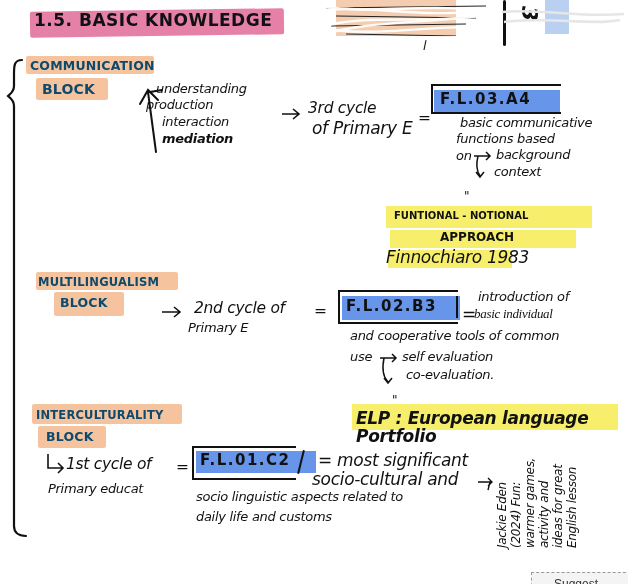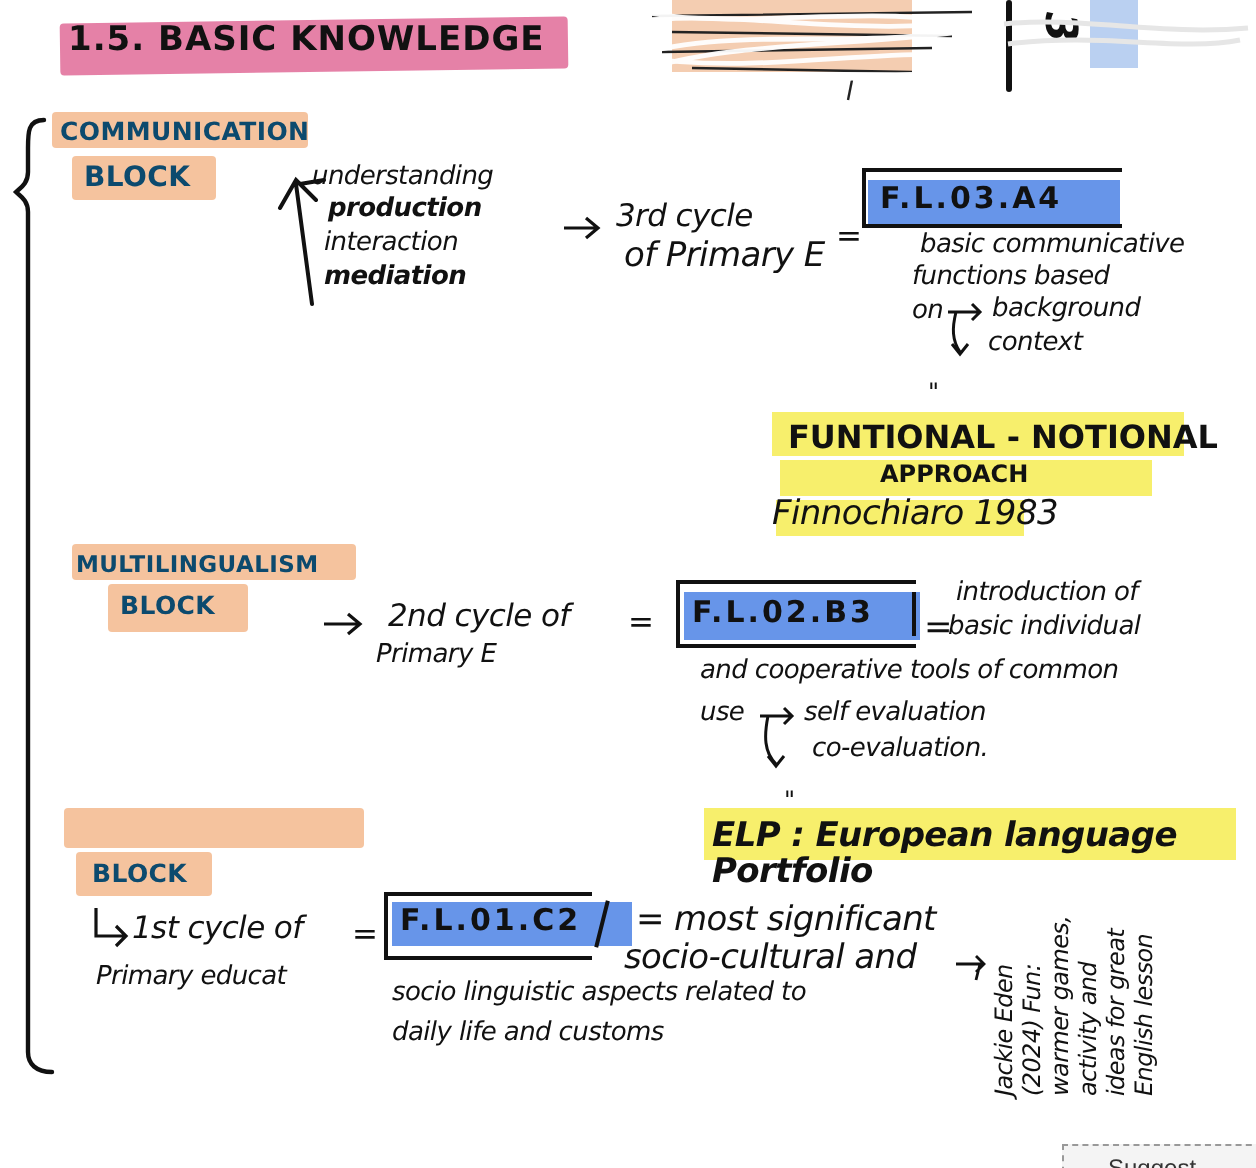--- a/index.html
+++ b/index.html
@@ -105,21 +105,21 @@
 
   <div class="abs block-hl" style="left:26px;top:56px;width:128px;height:18px;"></div>
   <div class="abs block-hl" style="left:36px;top:78px;width:72px;height:22px;"></div>
   <div class="abs hand caps block-text" style="left:30px;top:59px;">COMMUNICATION</div>
   <div class="abs hand caps block-text" style="left:42px;top:82px;font-size:14px;">BLOCK</div>
 
   <svg class="abs" style="left:136px;top:84px;width:30px;height:72px" viewBox="0 0 30 72">
     <path d="M20 68 L12 8 M4 20 L12 6 L22 16 M14 8 L26 6" fill="none" stroke="#111" stroke-width="2" stroke-linecap="round"></path>
   </svg>
   <div class="abs hand t13" style="left:156px;top:82px;">understanding</div>
-  <div class="abs hand t13" style="left:164px;top:98px;font-weight:700;">production</div>
+  <div class="abs hand t13" style="left:146px;top:98px;font-weight:400;">production</div>
   <div class="abs hand t13" style="left:162px;top:115px;">interaction</div>
   <div class="abs hand t13" style="left:162px;top:132px;font-weight:600;">mediation</div>
 
   <svg class="abs" style="left:280px;top:108px;width:22px;height:12px" viewBox="0 0 22 12">
     <path d="M2 6 L19 6 M13 1 L19 6 L13 11" fill="none" stroke="#111" stroke-width="1.6"></path>
   </svg>
   <div class="abs hand t15" style="left:308px;top:100px;">3rd cycle</div>
   <div class="abs hand t14" style="left:312px;top:120px;">of Primary E</div>
   <div class="abs hand t15" style="left:418px;top:110px;">=</div>
 
@@ -133,21 +133,21 @@
   <svg class="abs" style="left:472px;top:150px;width:22px;height:30px" viewBox="0 0 22 30">
     <path d="M2 6 L18 6 M14 2 L18 6 L14 10 M6 6 C4 14 4 20 8 26 M4 22 L8 27 L12 22" fill="none" stroke="#111" stroke-width="1.5"></path>
   </svg>
   <div class="abs hand t13" style="left:496px;top:148px;">background</div>
   <div class="abs hand t13" style="left:494px;top:165px;text-align:right;">context</div>
 
   <div class="abs hand" style="left:464px;top:190px;font-size:12px;">"</div>
   <div class="abs hl-yellow" style="left:386px;top:206px;width:206px;height:22px;"></div>
   <div class="abs hl-yellow" style="left:390px;top:230px;width:186px;height:18px;"></div>
   <div class="abs hl-yellow" style="left:388px;top:250px;width:124px;height:18px;"></div>
-  <div class="abs hand caps" style="left:394px;top:211px;font-size:16px;">FUNTIONAL - NOTIONAL</div>
+  <div class="abs hand caps" style="left:394px;top:211px;font-size:10px;">FUNTIONAL - NOTIONAL</div>
   <div class="abs hand caps" style="left:440px;top:231px;font-size:12px;">APPROACH</div>
   <div class="abs hand t14" style="left:386px;top:249px;">Finnochiaro 1983</div>
 
   <div class="abs block-hl" style="left:36px;top:272px;width:142px;height:18px;"></div>
   <div class="abs block-hl" style="left:54px;top:292px;width:70px;height:24px;"></div>
   <div class="abs hand caps block-text" style="left:38px;top:276px;font-size:11.5px;">MULTILINGUALISM</div>
   <div class="abs hand caps block-text" style="left:60px;top:296px;">BLOCK</div>
 
   <svg class="abs" style="left:160px;top:306px;width:24px;height:12px" viewBox="0 0 24 12">
     <path d="M2 6 L20 6 M14 1 L20 6 L14 11" fill="none" stroke="#111" stroke-width="1.6"></path>
@@ -156,35 +156,36 @@
   <div class="abs hand t13" style="left:188px;top:321px;">Primary E</div>
   <div class="abs hand t15" style="left:314px;top:303px;">=</div>
 
   <div class="abs hl-blue" style="left:342px;top:296px;width:118px;height:24px;"></div>
   <div class="abs code-box" style="left:338px;top:290px;width:120px;height:34px;"></div>
   <div class="abs" style="left:456px;top:296px;width:2px;height:22px;background:#111;"></div>
   <div class="abs hand code-text" style="left:346px;top:299px;">F.L.02.B3</div>
   <div class="abs hand t14" style="left:462px;top:306px;font-style:normal;">=</div>
 
   <div class="abs hand t13" style="left:478px;top:290px;">introduction of</div>
-  <div class="abs hand t13" style="left:474px;top:307px;">basic individual</div>
+  <div class="abs hand t13" style="left:474px;top:307px;font-family:Liberation Serif, serif;">basic individual</div>
   <div class="abs hand t13" style="left:350px;top:329px;">and cooperative tools of common</div>
   <div class="abs hand t13" style="left:350px;top:350px;">use</div>
   <svg class="abs" style="left:378px;top:352px;width:22px;height:34px" viewBox="0 0 22 34">
     <path d="M2 6 L18 6 M14 2 L18 6 L14 10 M6 6 C4 16 4 24 10 30 M6 26 L10 31 L14 26" fill="none" stroke="#111" stroke-width="1.5"></path>
   </svg>
   <div class="abs hand t13" style="left:402px;top:350px;">self evaluation</div>
   <div class="abs hand t13" style="left:406px;top:368px;">co-evaluation.</div>
 
   <div class="abs hand" style="left:392px;top:394px;font-size:12px;">"</div>
   <div class="abs hl-yellow" style="left:352px;top:404px;width:266px;height:26px;"></div>
   <div class="abs hand t14" style="left:356px;top:410px;font-weight:600;">ELP : European language Portfolio</div>
 
   <div class="abs block-hl" style="left:32px;top:404px;width:150px;height:20px;"></div>
   <div class="abs block-hl" style="left:38px;top:426px;width:68px;height:22px;"></div>
+  <div class="abs hand caps block-text" style="left:36px;top:409px;font-size:11.5px;">INTERCULTURALITY</div>
   <div class="abs hand caps block-text" style="left:46px;top:430px;">BLOCK</div>
 
   <svg class="abs" style="left:44px;top:452px;width:22px;height:22px" viewBox="0 0 22 22">
     <path d="M4 2 L4 16 L19 16 M14 11 L19 16 L14 21" fill="none" stroke="#111" stroke-width="1.6"></path>
   </svg>
   <div class="abs hand t15" style="left:66px;top:456px;">1st cycle of</div>
   <div class="abs hand t13" style="left:48px;top:482px;">Primary educat</div>
   <div class="abs hand t15" style="left:176px;top:459px;">=</div>
 
   <div class="abs hl-blue" style="left:196px;top:451px;width:120px;height:22px;"></div>

